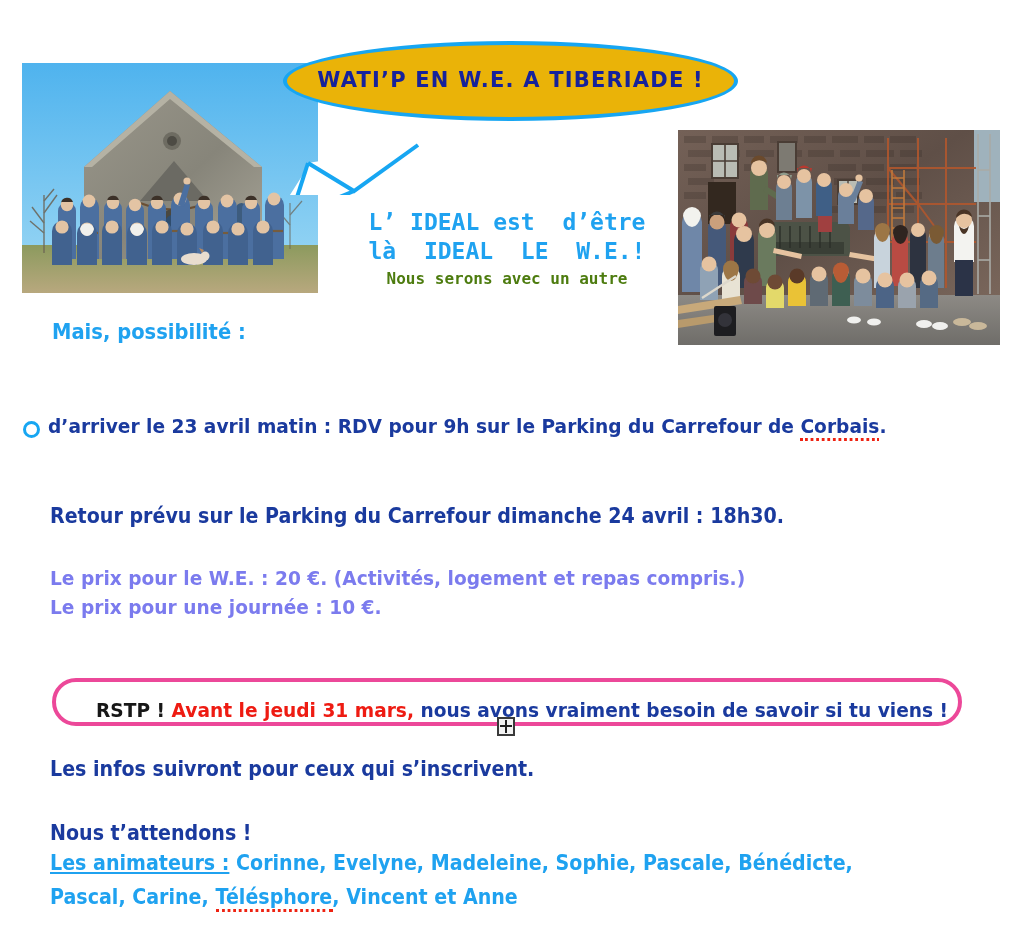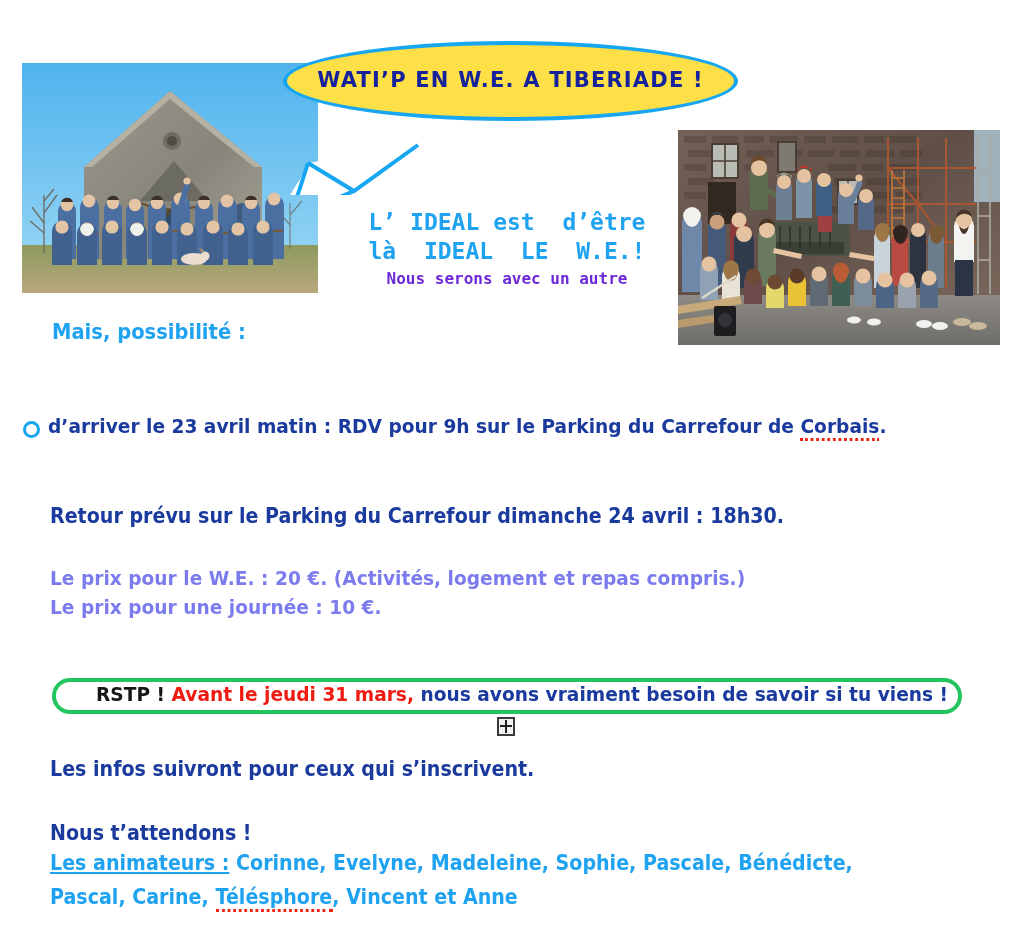--- a/index.html
+++ b/index.html
@@ -27,21 +27,21 @@
 
   
   #speech-bubble {
     position: absolute;
     left: 283px;
     top: 41px;
     width: 455px;
     height: 80px;
     border: 4px solid #17A6F2;
     border-radius: 50% / 50%;
-    background: #fde047;
+    background: #eab308;
     box-sizing: border-box;
     display: flex;
     align-items: center;
     justify-content: center;
     z-index: 4;
   }
   #speech-bubble-text {
     font-family: "DejaVu Sans", sans-serif;
     font-weight: bold;
     font-size: 21px;
@@ -83,21 +83,21 @@
     left: 352px;
     top: 269px;
     width: 310px;
     text-align: center;
     font-family: "DejaVu Sans Mono", monospace;
     font-weight: bold;
     z-index: 2;
   }
   .autre-line {
     font-size: 16px;
-    color: #6d28d9;
+    color: #4d7c0f;
     line-height: 1.28;
     white-space: pre;
     text-align: center;
   }
 
   
   .body-text {
     position: absolute;
     font-family: "DejaVu Sans", sans-serif;
     font-weight: bold;
@@ -169,27 +169,27 @@
   
   #price-1 { left: 50px; top: 566px; color: #7B7BEE; }
   #price-2 { left: 50px; top: 595px; color: #7B7BEE; }
 
   
   #rstp-box {
     position: absolute;
     left: 52px;
     top: 678px;
     width: 910px;
-    height: 36px;
-    border: 4px solid #22c55e;
+    height: 48px;
+    border: 4px solid #ec4899;
     border-radius: 26px;
     box-sizing: border-box;
     background: #ffffff;
     display: flex;
-    align-items: flex-start;
+    align-items: flex-end;
     z-index: 2;
   }
   #rstp-text {
     font-family: "DejaVu Sans", sans-serif;
     font-weight: bold;
     font-size: 20px;
     margin-left: 40px;
     white-space: nowrap;
     transform: scaleX(0.93);
     transform-origin: left center;

